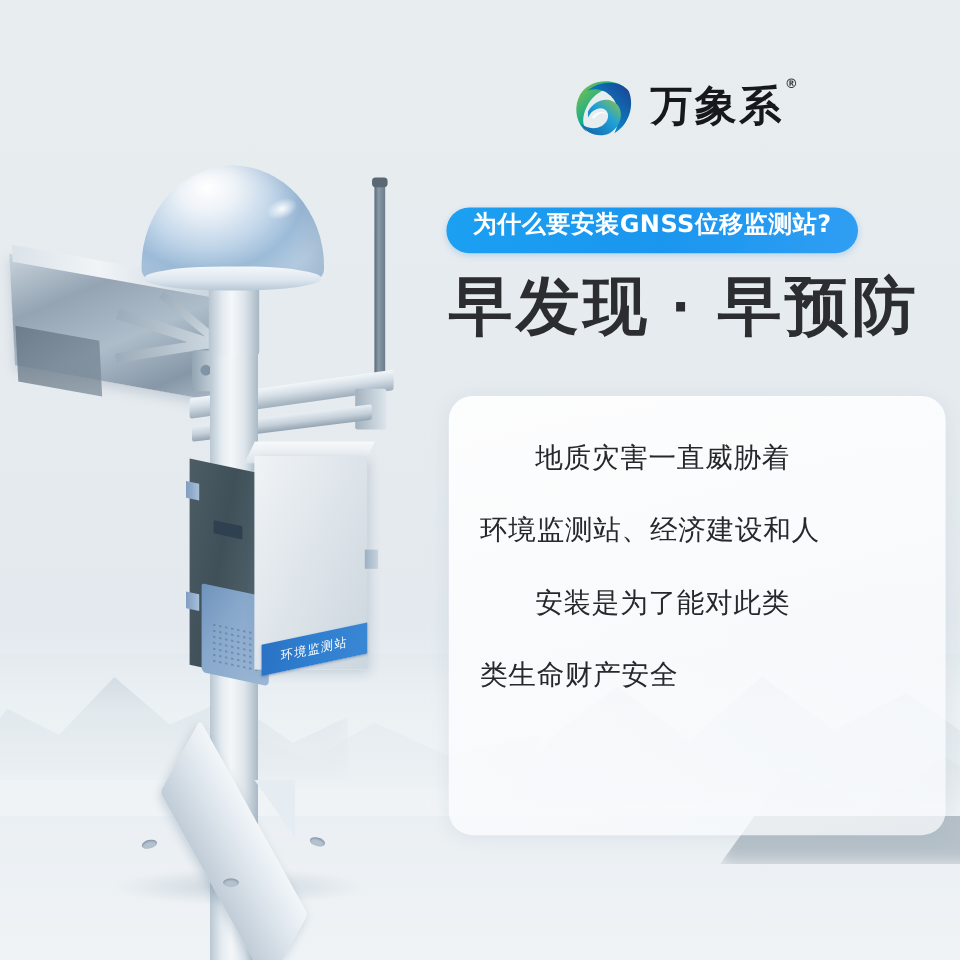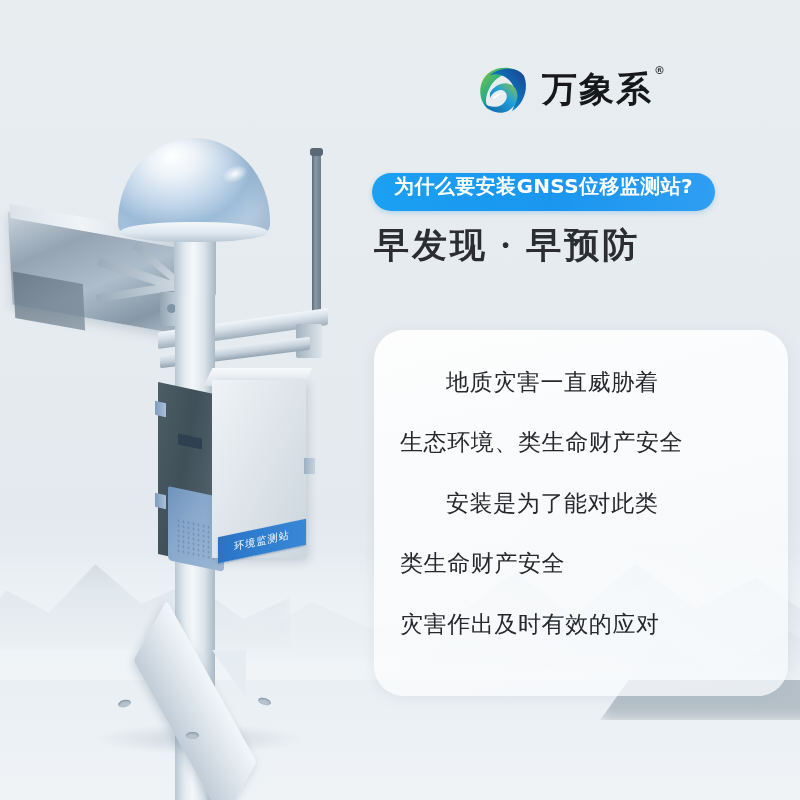--- a/index.html
+++ b/index.html
@@ -269,30 +269,30 @@
   }
   .pill span {
     color:#fff; font-size:20px; font-weight:bold; letter-spacing:.4px;
     font-family:"DejaVu Sans","Liberation Sans",sans-serif;
     white-space:nowrap;
   }
 
   
   .headline {
     position:absolute; left:18px; top:226px;
-    font-size:35px; font-weight:bold; color:#2b2d30;
+    font-size:53px; font-weight:bold; color:#2b2d30;
     letter-spacing:3px; line-height:1.12; white-space:nowrap;
-    font-family:Liberation Serif, serif;
+    font-family:Liberation Sans, sans-serif;
   }
 
   
   .card {
     position:absolute; left:18px; top:330px; width:414px; height:366px;
     background:linear-gradient(165deg,rgba(255,255,255,.92) 0%,rgba(252,253,254,.86) 46%,rgba(248,250,252,.74) 100%);
-    border-radius:30px;
+    border-radius:20px;
     box-shadow:0 2px 14px rgba(150,170,190,.18);
     padding:38px 26px 0 26px;
   }
   .card-line {
     font-size:23px; color:#26282b; line-height:1.28;
     margin-bottom:31px; letter-spacing:.6px; white-space:nowrap;
     font-family:"DejaVu Sans","Liberation Sans",sans-serif;
   }
   .card-line.indent { text-indent:46px; }
 </style>
@@ -389,20 +389,19 @@
     </div>
 
     <div class="pill">
       <span>为什么要安装GNSS位移监测站?</span>
     </div>
 
     <div class="headline">早发现 · 早预防</div>
 
     <div class="card">
       <div class="card-line indent">地质灾害一直威胁着</div>
-      <div class="card-line">生态环境、类生命财产安全</div>
+      <div class="card-line">环境监测站、经济建设和人</div>
       <div class="card-line indent">安装是为了能对此类</div>
       <div class="card-line">类生命财产安全</div>
-      <div class="card-line">灾害作出及时有效的应对</div>
     </div>
 
   </div>
 </div>
 
 </body></html>

